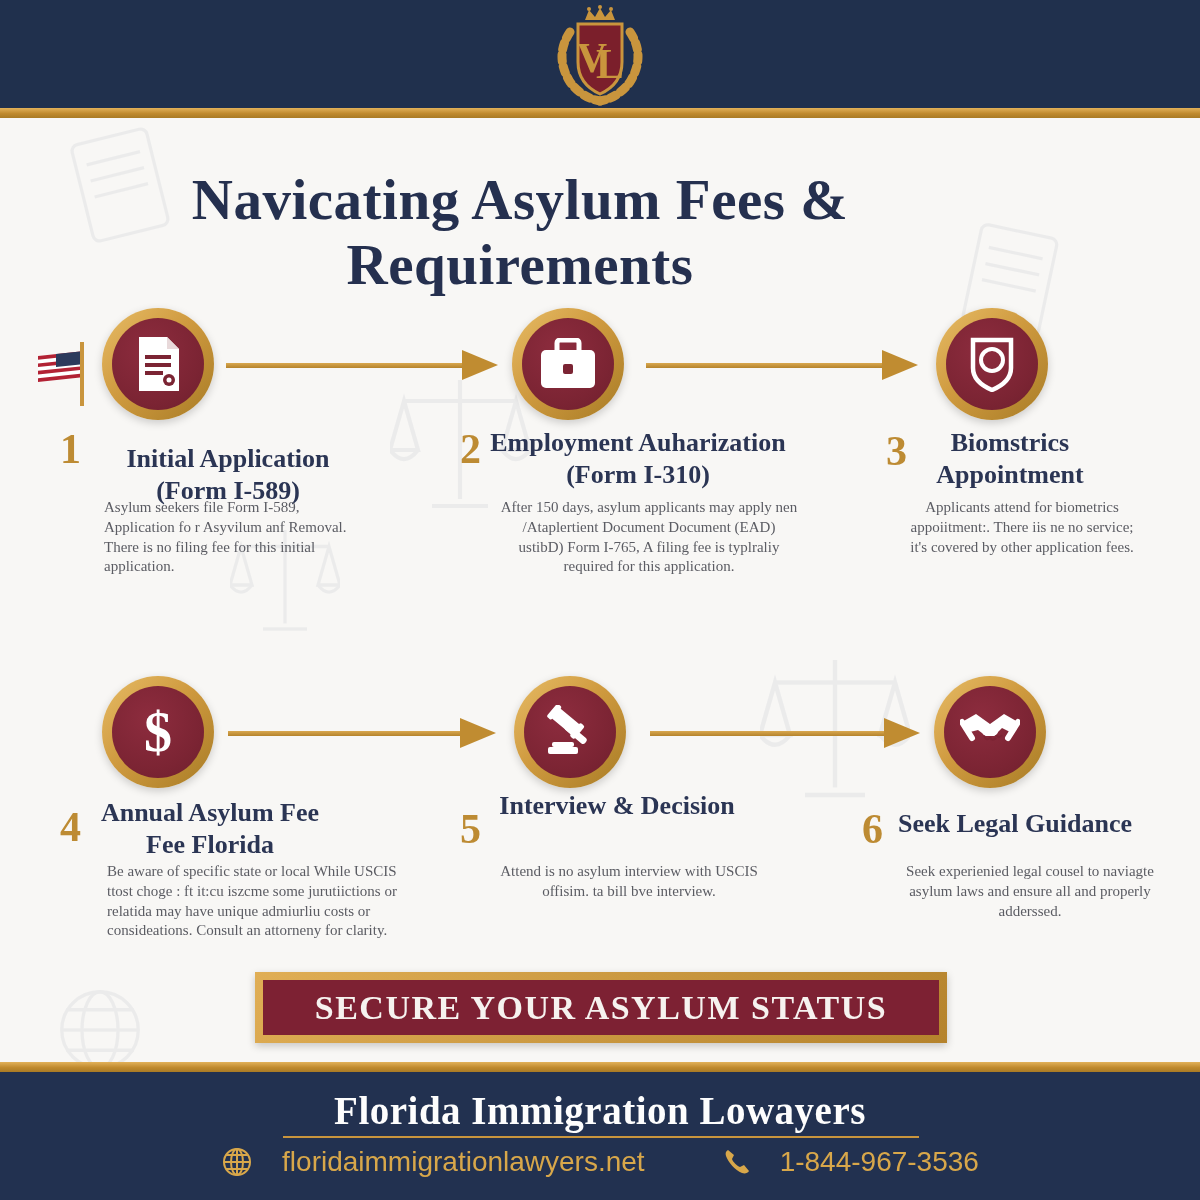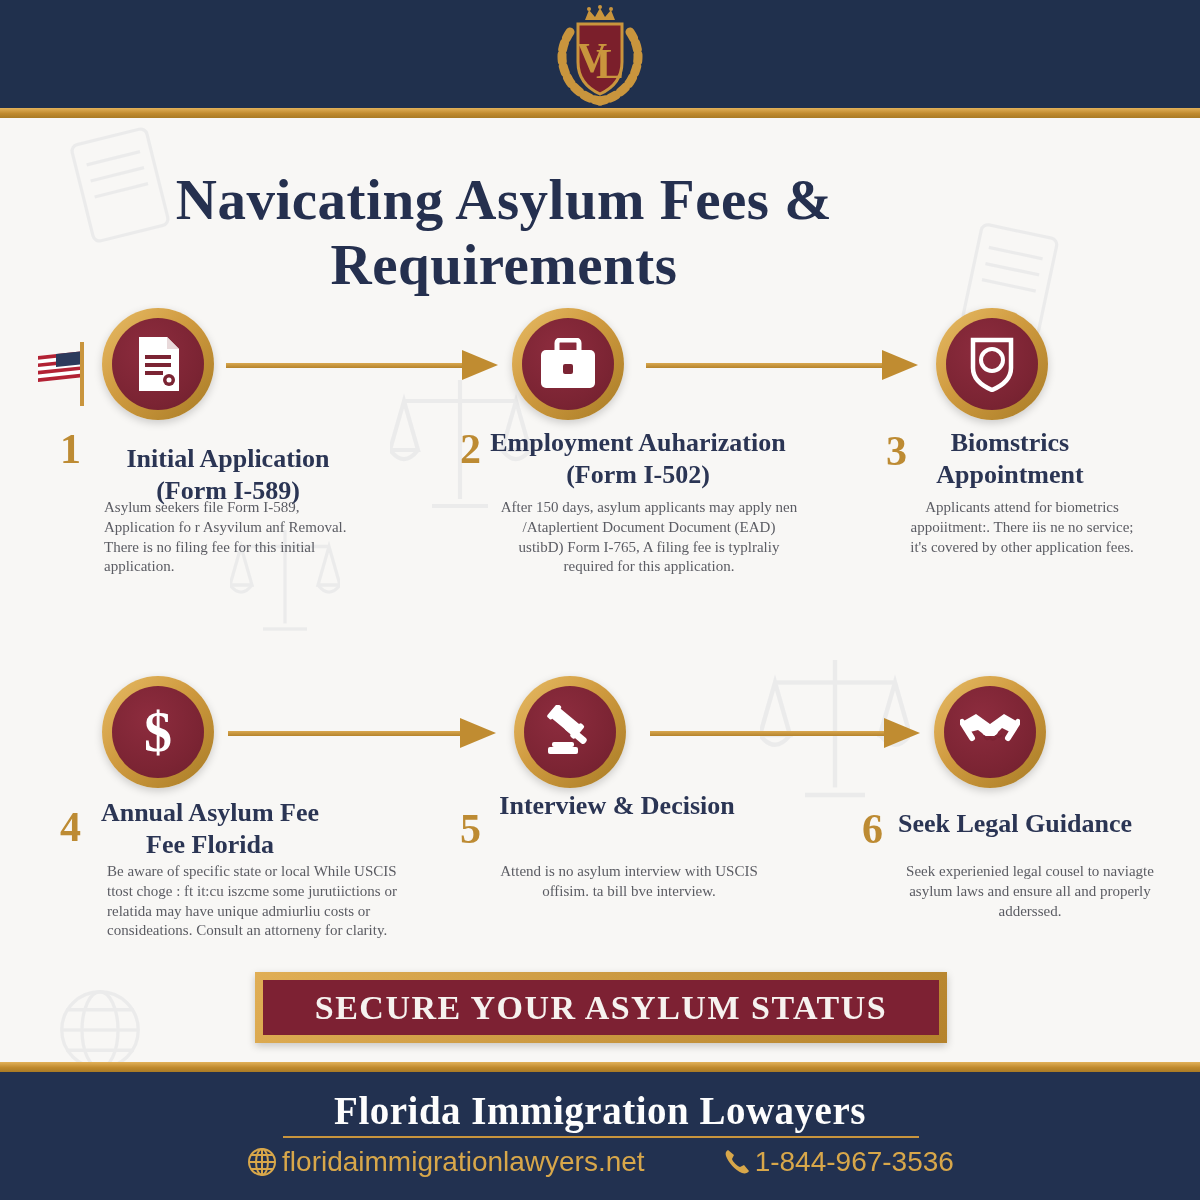--- a/index.html
+++ b/index.html
@@ -14,21 +14,21 @@
     background:linear-gradient(180deg,#e2b159 0%,#c08a2e 55%,#a97a24 100%);}
   .stripe.top{top:108px;}
   .stripe.bottom{top:1062px;}
   .band-bottom{position:absolute;left:0;top:1072px;width:1200px;height:128px;background:#223150;}
 
   
   .logo{position:absolute;left:540px;top:4px;width:120px;height:102px;}
 
   
   .title{
-    position:absolute;left:0;top:130px;width:1008px;text-align:center;
+    position:absolute;left:16px;top:130px;width:1008px;text-align:center;
     font-size:57px;line-height:1.13;font-weight:700;color:#25304f;letter-spacing:.5px;
   }
   .title span{display:inline-block;max-width:850px;}
 
   
   .wm{position:absolute;opacity:.06;}
 
   
   .badge{
     position:absolute;width:112px;height:112px;border-radius:50%;
@@ -84,21 +84,21 @@
   
   .footer-company{
     position:absolute;left:0;top:1088px;width:1200px;text-align:center;
     color:#fdfdfd;font-size:39px;font-weight:700;letter-spacing:.5px;
   }
   .footer-divider{position:absolute;left:283px;top:1136px;width:636px;height:2px;background:#c9953d;}
   .footer-contact{
     position:absolute;left:0;top:1146px;width:1200px;display:flex;justify-content:center;gap:78px;
     font-family:"Liberation Sans","DejaVu Sans",sans-serif;
   }
-  .contact-item{display:flex;align-items:center;gap:4px;color:#d8a74a;font-size:28px;cursor:pointer;}
+  .contact-item{display:flex;align-items:center;gap:29px;color:#d8a74a;font-size:28px;cursor:pointer;}
 </style>
 </head>
 <body>
 
 <div class="canvas">
 
   <svg class="wm" style="left:390px;top:370px;width:140px;height:160px" viewBox="0 0 100 110">
     <g stroke="#30405f" stroke-width="3" fill="none">
       <line x1="50" y1="5" x2="50" y2="90"></line>
         <line x1="10" y1="20" x2="90" y2="20"></line>
@@ -259,21 +259,21 @@
         <path d="M2 12 L12 28 M58 12 L48 28" stroke="#fff" stroke-width="6" stroke-linecap="round"></path>
       </svg>
     </div>
   </div>
 
   <div class="step-num" style="left:60px;top:428px">1</div>
   <h3 class="step-heading" style="left:92px;top:427px;width:240px;margin:16px">Initial Application (Form I-589)</h3>
   <p class="step-body left" style="left:92px;top:486px;width:258px">Asylum seekers file Form I-589, Application fo r Asyvilum anf Removal. There is no filing fee for this initial application.</p>
 
   <div class="step-num" style="left:460px;top:428px">2</div>
-  <h3 class="step-heading" style="left:490px;top:427px;width:296px;margin:0">Employment Auharization (Form I-502)</h3>
+  <h3 class="step-heading" style="left:490px;top:427px;width:296px;margin:0">Employment Auharization (Form I-310)</h3>
   <p class="step-body" style="left:487px;top:486px;width:300px">After 150 days, asylum applicants may apply nen /Ataplertient Document Document (EAD) ustibD) Form I-765, A filing fee is typlraliy required for this application.</p>
 
   <div class="step-num" style="left:886px;top:430px">3</div>
   <h3 class="step-heading" style="left:930px;top:427px;width:160px;margin:0">Biomstrics Appointment</h3>
   <p class="step-body" style="left:890px;top:486px;width:240px">Applicants attend for biometrics appoiitment:. There iis ne no service; it's covered by other application fees.</p>
 
   <div class="step-num" style="left:60px;top:806px">4</div>
   <h3 class="step-heading left" style="left:95px;top:797px;width:230px;margin:0">Annual Asylum Fee Fee Florida</h3>
   <p class="step-body left" style="left:95px;top:850px;width:300px">Be aware of specific state or local While USCIS ttost choge : ft it:cu iszcme some jurutiictions or relatida may have unique admiurliu costs or consideations. Consult an attorneny for clarity.</p>
 

